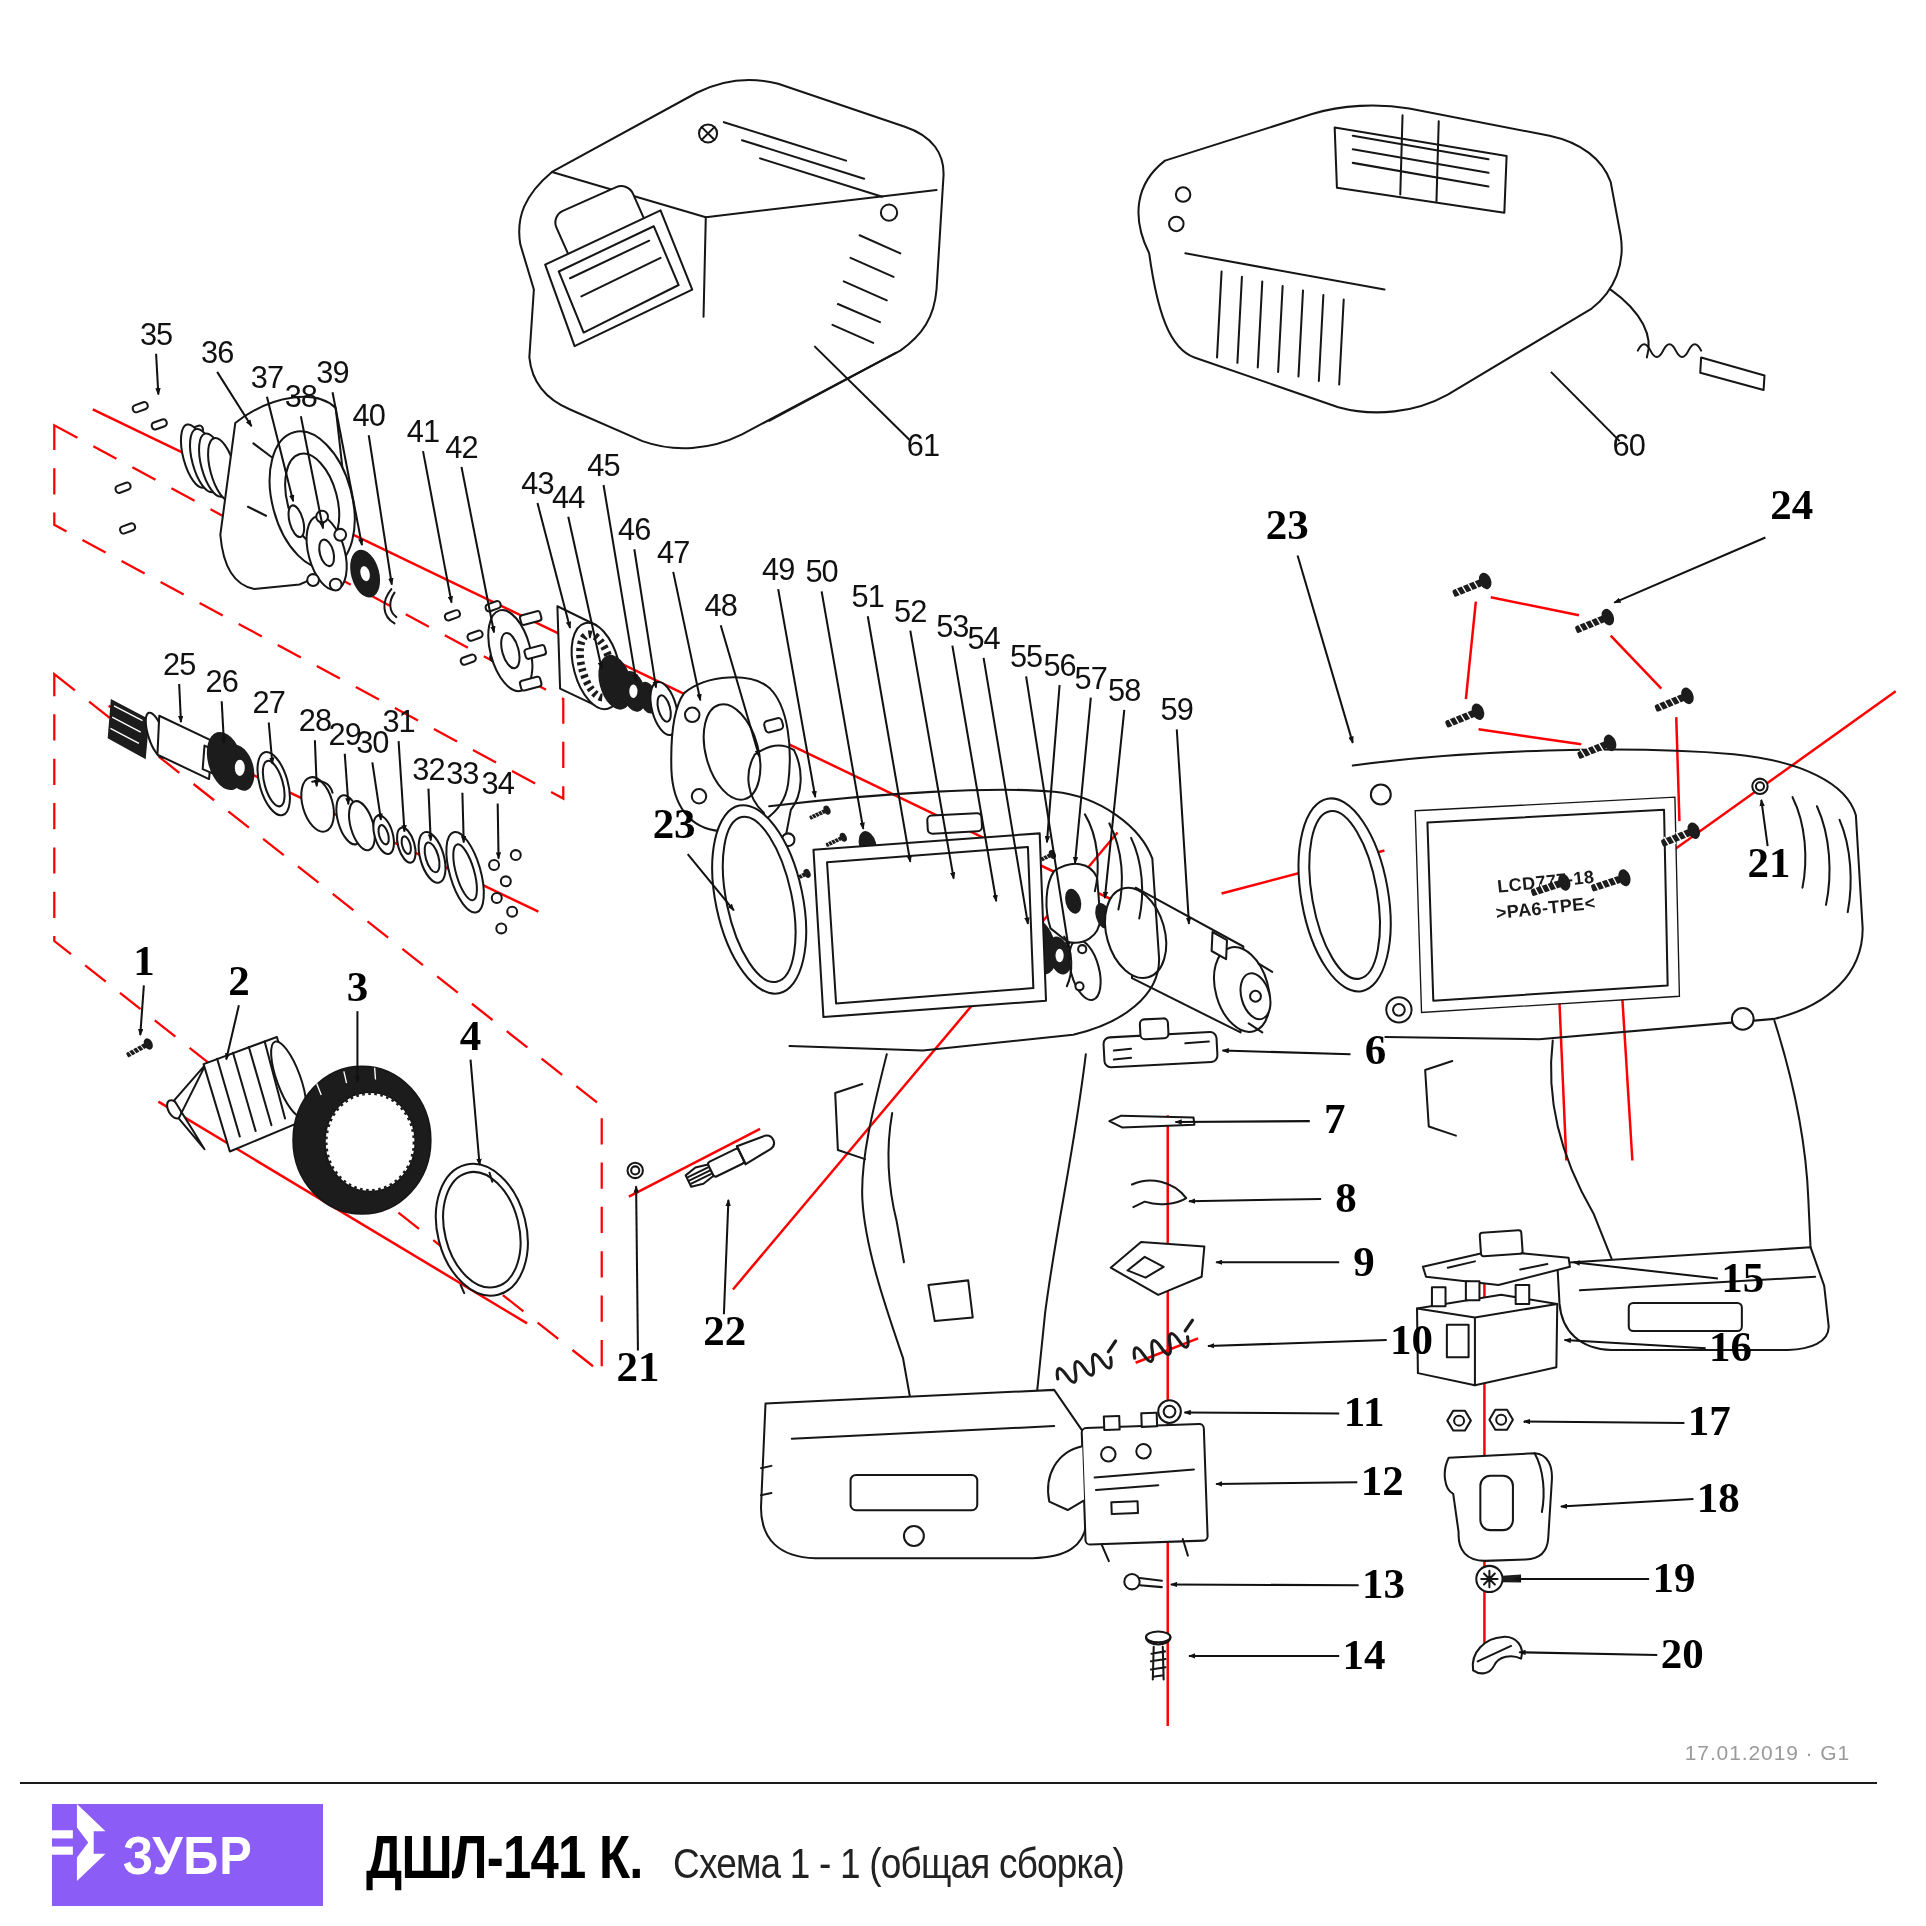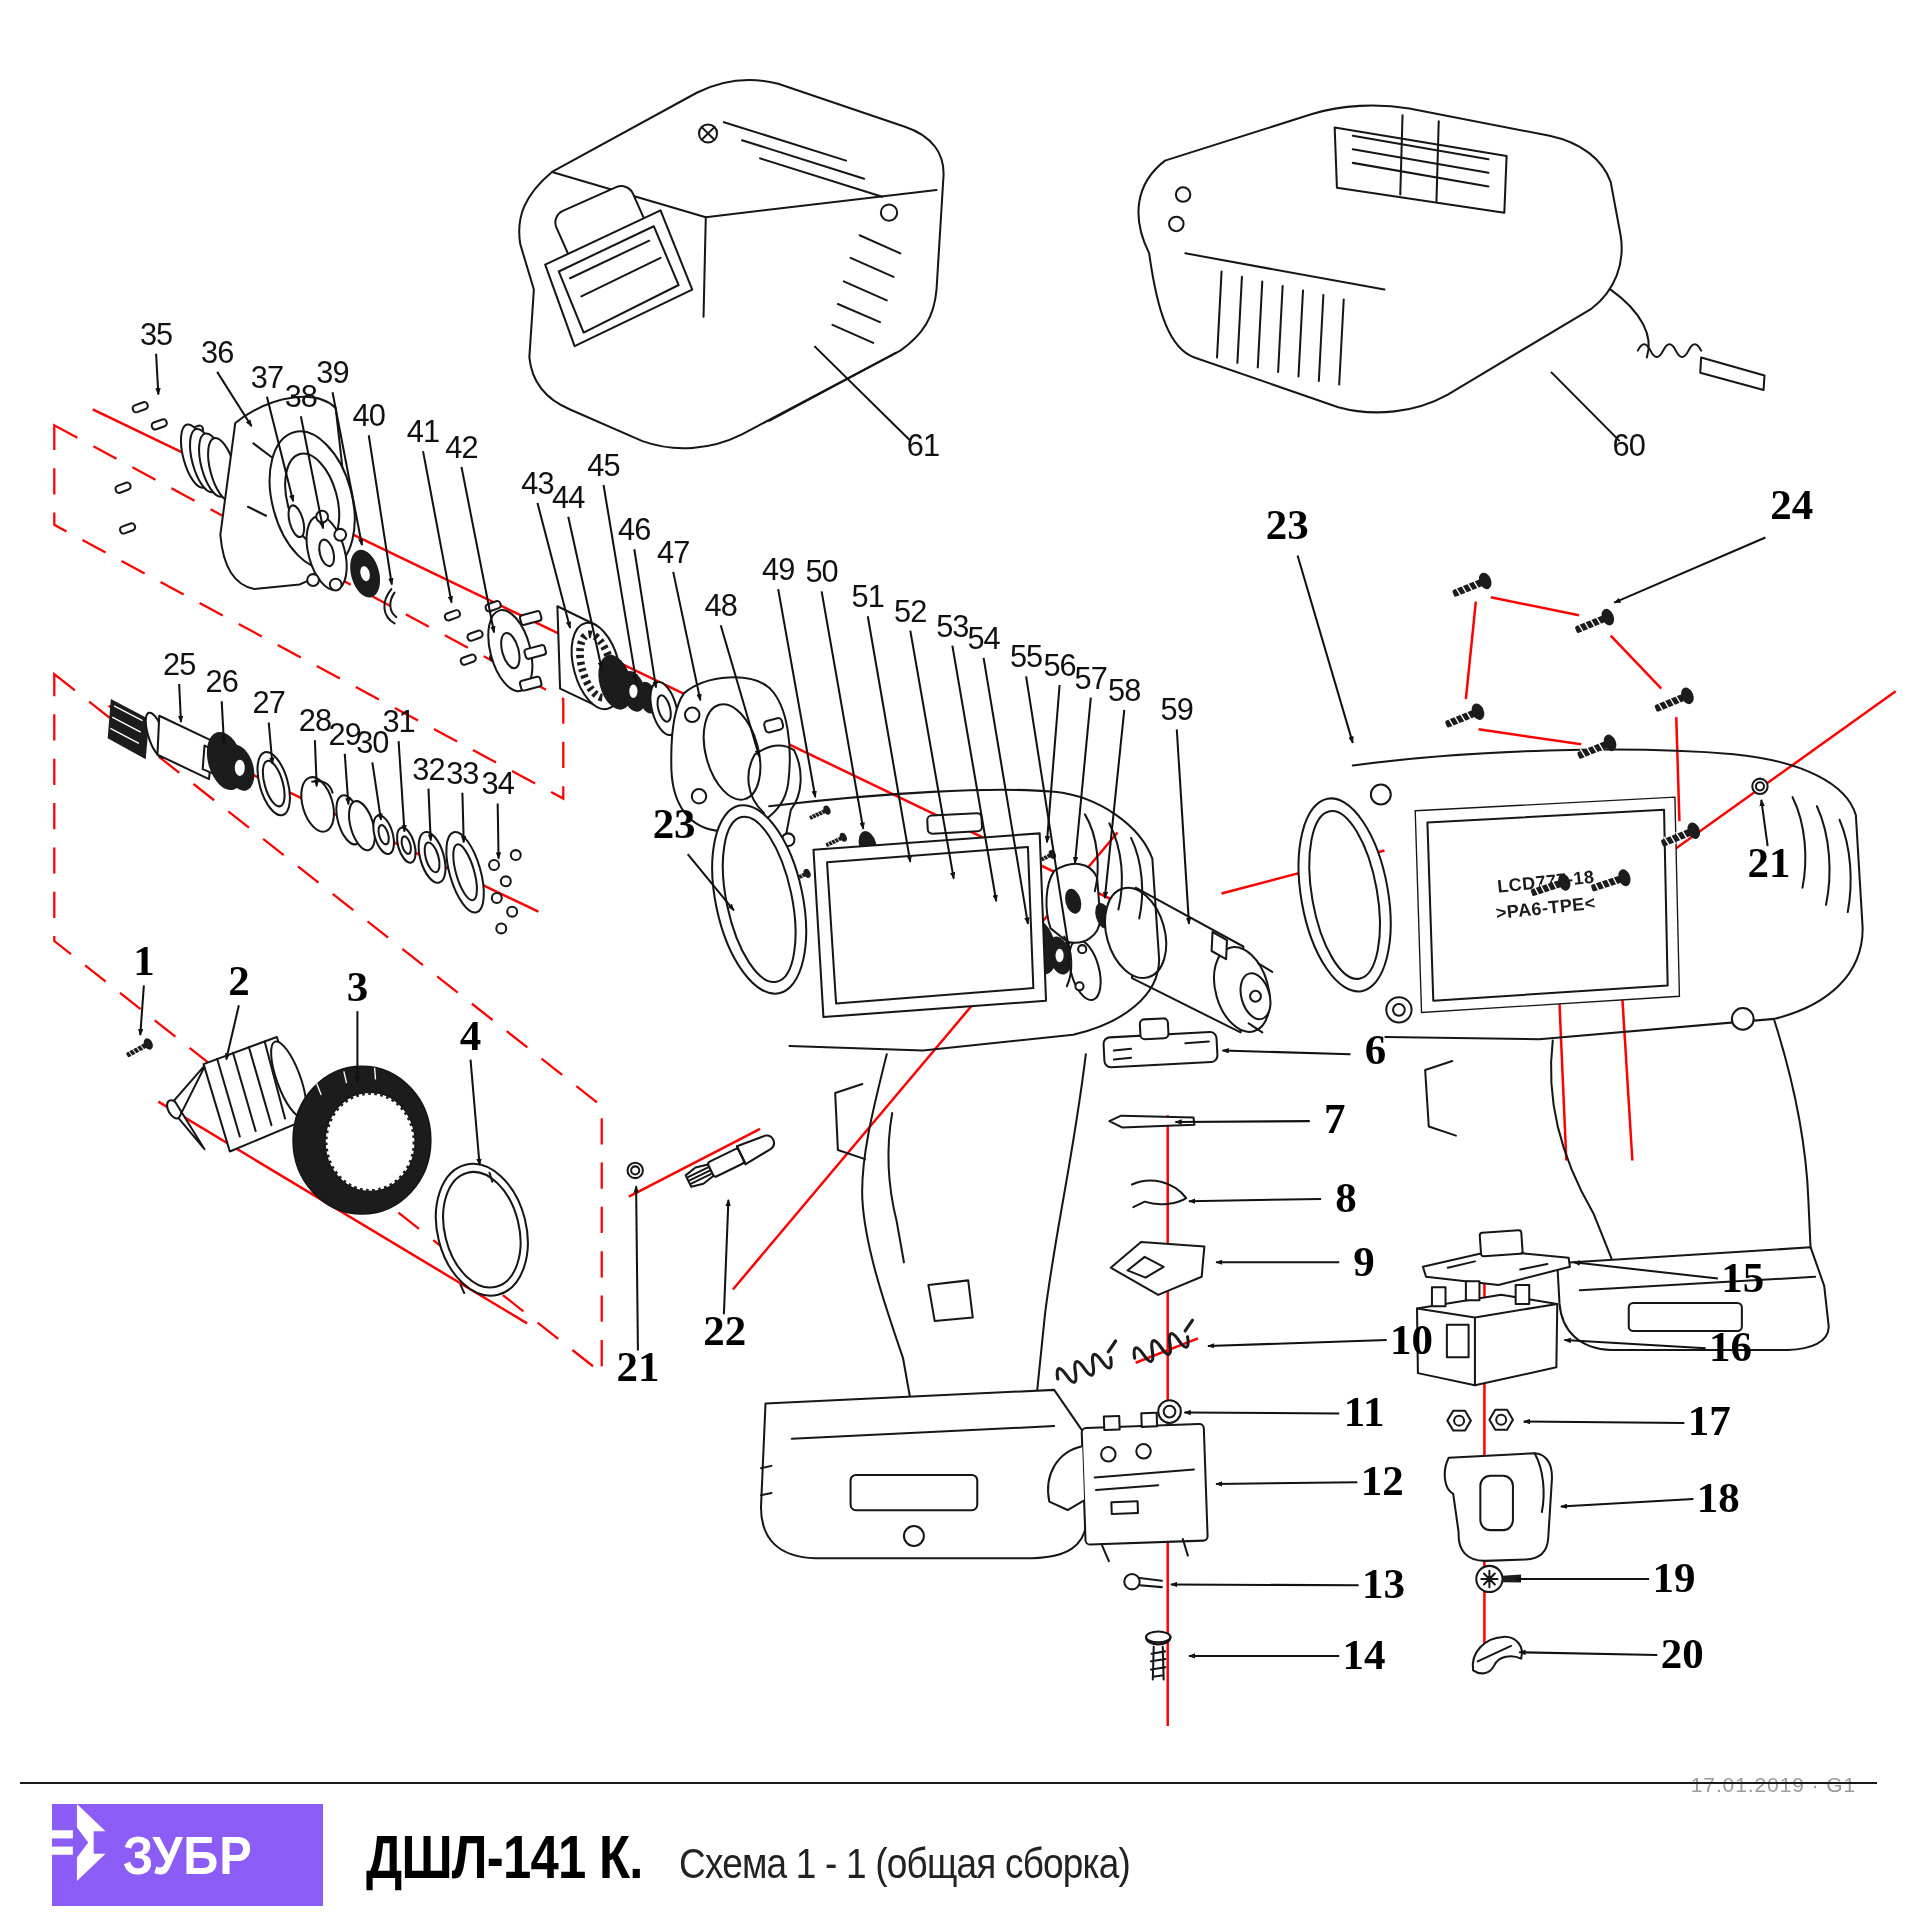--- a/index.html
+++ b/index.html
@@ -14,24 +14,24 @@
   .wt{stroke:#ffffff;stroke-width:3;fill:none;}
   .red{stroke:#FF0000;stroke-width:5.5;fill:none;}
   .redD{stroke:#FF0000;stroke-width:5;fill:none;stroke-dasharray:58 40;}
   .ldr{stroke:#111111;stroke-width:4.5;fill:none;marker-end:url(#arr);}
   .ldrP{stroke:#111111;stroke-width:4.5;fill:none;}
   text.t1{font-family:"Liberation Sans",sans-serif;font-size:68px;font-weight:400;fill:#111;text-anchor:middle;letter-spacing:-2px;}
   text.t2{font-family:"Liberation Serif",serif;font-size:95px;font-weight:700;fill:#000;text-anchor:middle;}
   text.mark{font-family:"Liberation Sans",sans-serif;font-size:40px;font-weight:700;fill:#1a1a1a;text-anchor:middle;letter-spacing:1px;}
   
   .sep{position:absolute;left:20.4px;top:1782px;width:1857px;height:2.3px;background:#1a1a1a;}
-  .date{position:absolute;right:70px;top:1741px;font-size:21px;color:#9a9a9a;letter-spacing:0.9px;margin-top:32px;}
+  .date{position:absolute;right:76px;top:1741px;font-size:21px;color:#9a9a9a;letter-spacing:0.9px;}
   .logo{position:absolute;left:52px;top:1804px;width:271px;height:102px;background:#8b5cf6;display:flex;align-items:center;justify-content:center;gap:8.1px;}
   .logo-word{color:#fff;font-weight:700;font-size:53px;letter-spacing:0.9px;transform:scaleX(.92);font-family:"Liberation Sans",sans-serif;}
-  .titlerow{position:absolute;left:366px;top:1821px;display:flex;align-items:baseline;gap:30px;white-space:nowrap;}
+  .titlerow{position:absolute;left:366px;top:1821px;display:flex;align-items:baseline;gap:24px;white-space:nowrap;}
   .model{font-size:62px;font-weight:700;color:#000;transform:scaleX(.82);transform-origin:left bottom;font-family:"Liberation Sans",sans-serif;letter-spacing:-0.9px;}
   .scheme{font-size:42px;font-weight:400;color:#222;transform:scaleX(.88);transform-origin:left bottom;margin-left:-54px;letter-spacing:-0.9px;}
 </style>
 </head>
 <body>
 
 <svg width="1926" height="1926" viewBox="0 0 4257 4257">
   <defs>
     <marker id="arr" markerWidth="16" markerHeight="12" refX="14" refY="6" orient="auto" markerUnits="userSpaceOnUse">
       <path d="M0,0 L16,6 L0,12 Z" fill="#111"></path>

